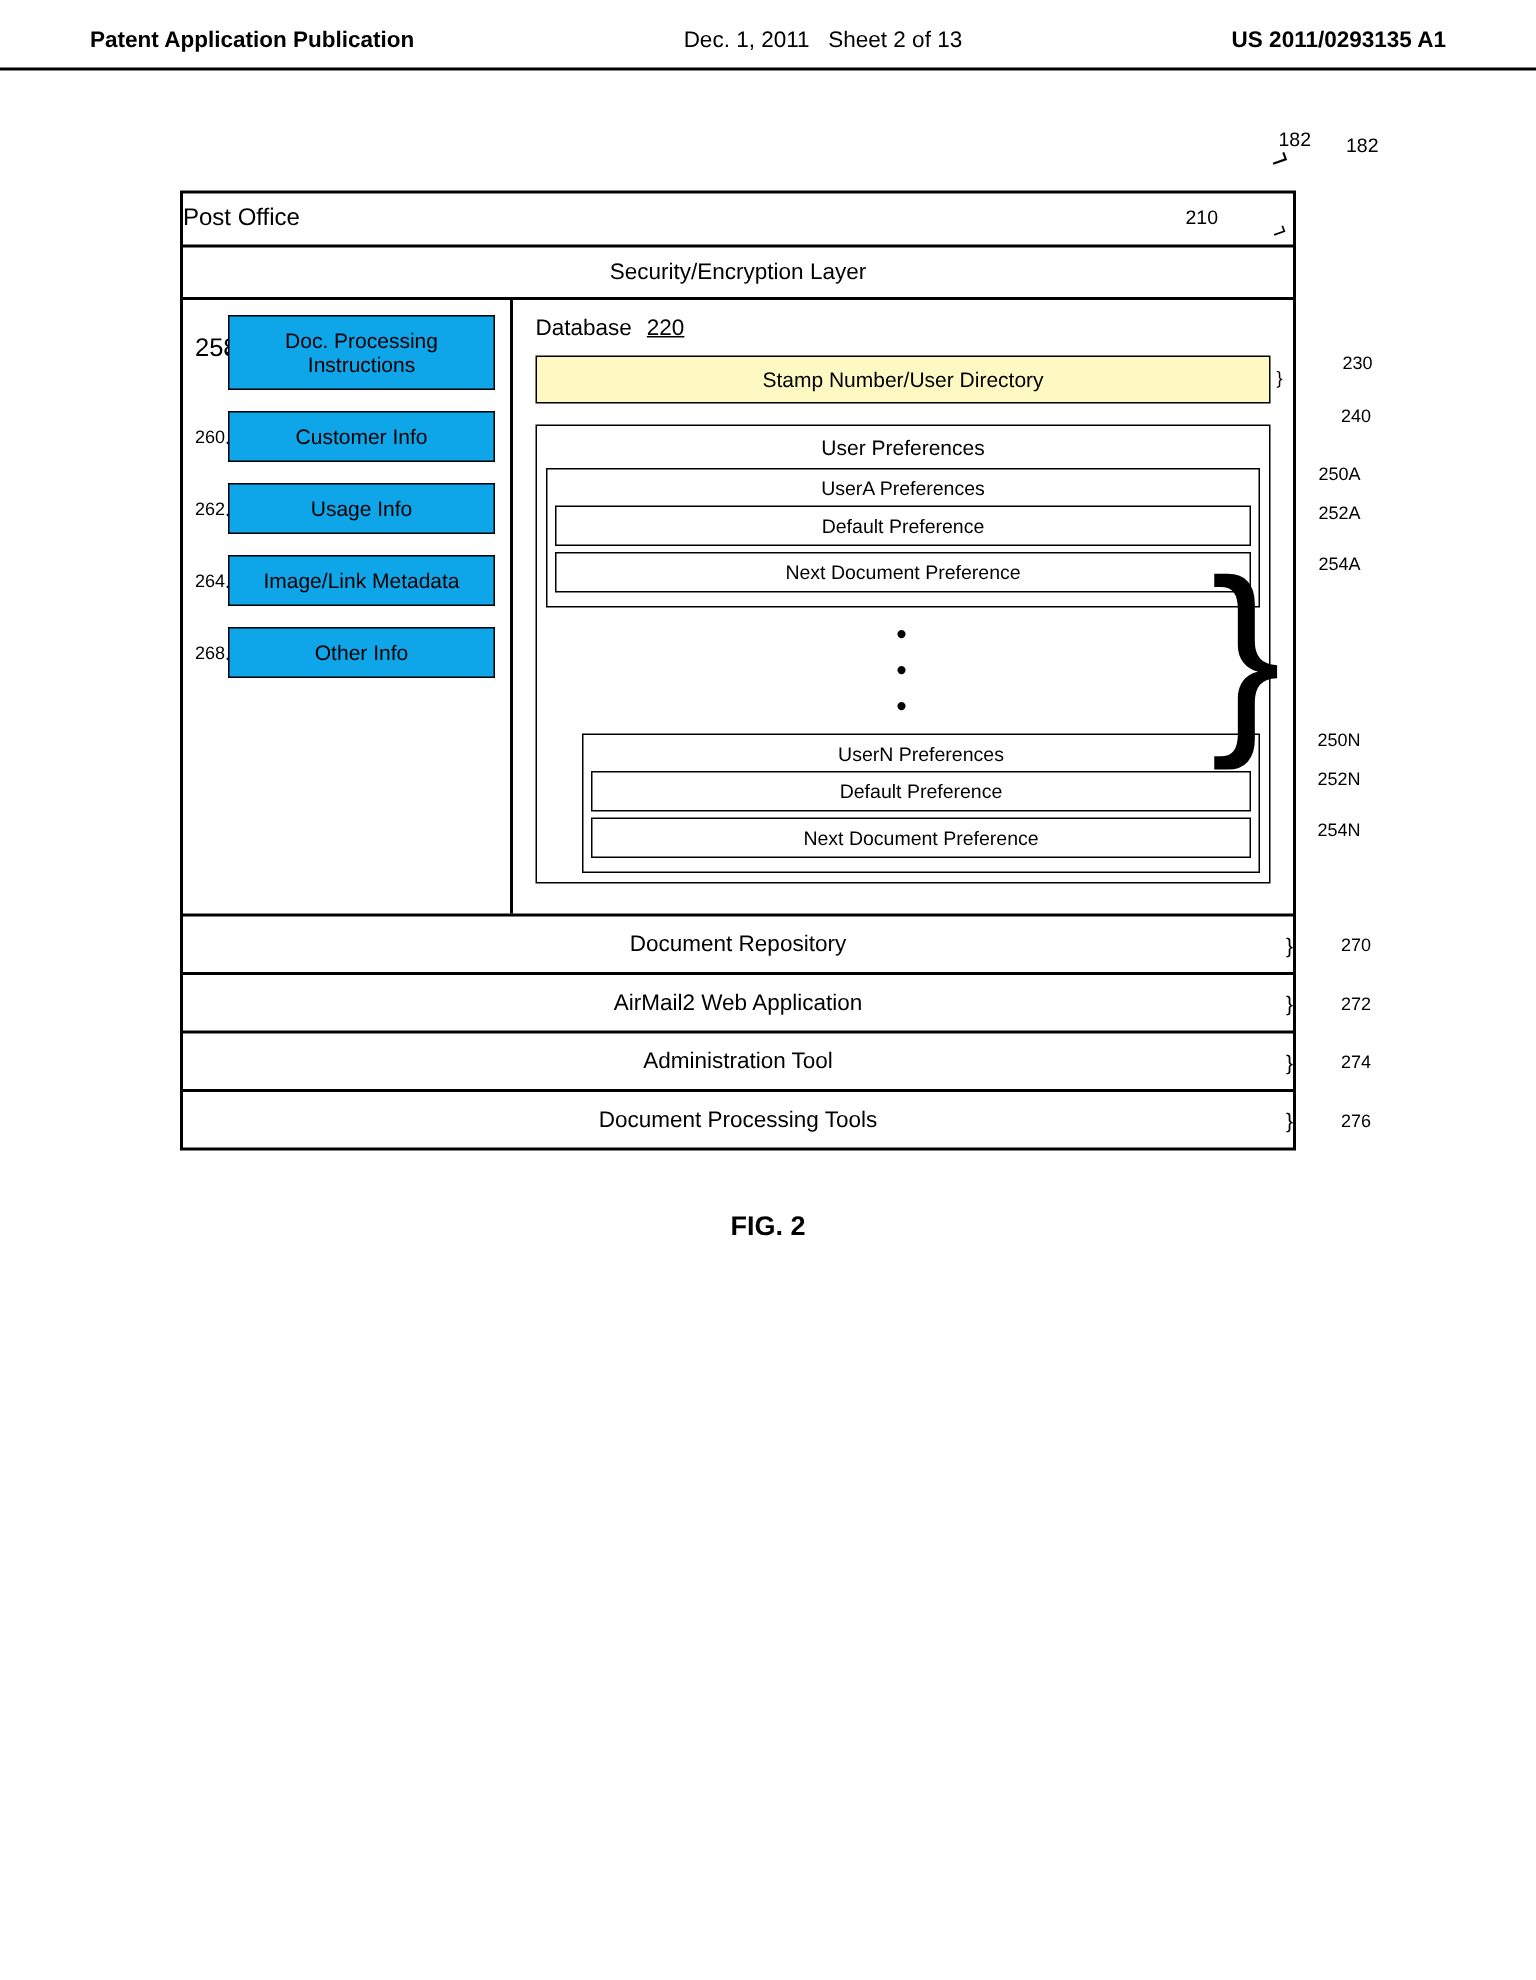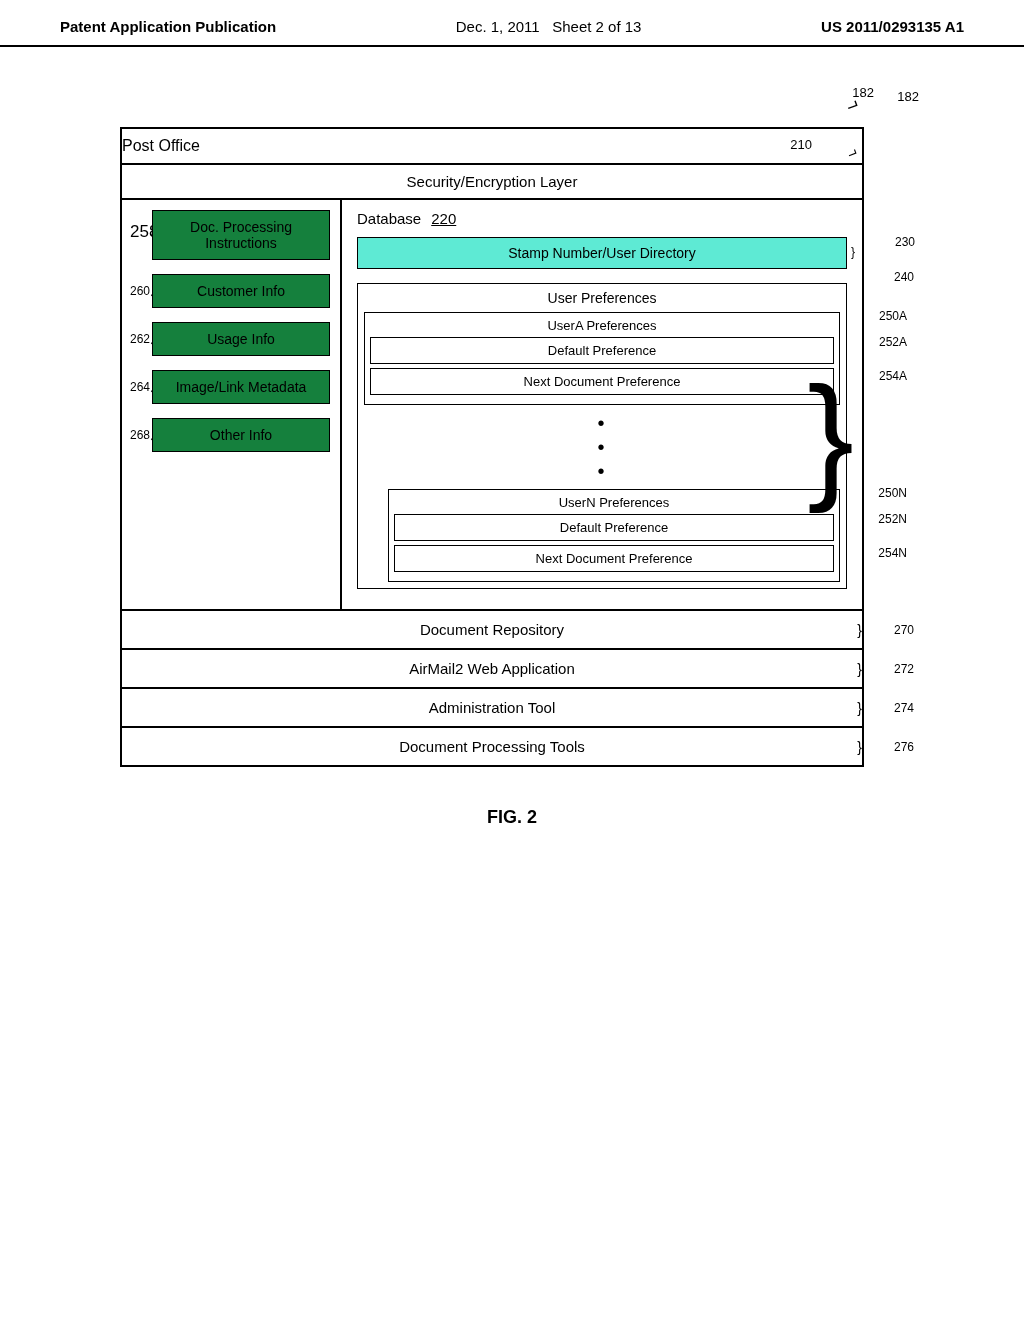--- a/index.html
+++ b/index.html
@@ -84,21 +84,21 @@
       gap: 14px;
       position: relative;
     }
 
     .left-item {
       border: 1.5px solid #000;
       padding: 8px 12px;
       text-align: center;
       font-size: 14px;
       position: relative;
-      background: #15803d;
+      background: #0ea5e9;
     }
 
     
     .database-column {
       flex: 1;
       padding: 10px 15px;
       position: relative;
     }
 
     .database-title-row {
@@ -115,21 +115,21 @@
       font-size: 15px;
       text-decoration: underline;
     }
 
     .db-box {
       border: 1.5px solid #000;
       padding: 7px 12px;
       text-align: center;
       font-size: 14px;
       margin-bottom: 8px;
-      background: #5eead4;
+      background: #fef9c3;
       position: relative;
     }
 
     
     .stamp-box {
       margin-bottom: 14px;
     }
 
     .pref-box {
       border: 1.5px solid #000;

